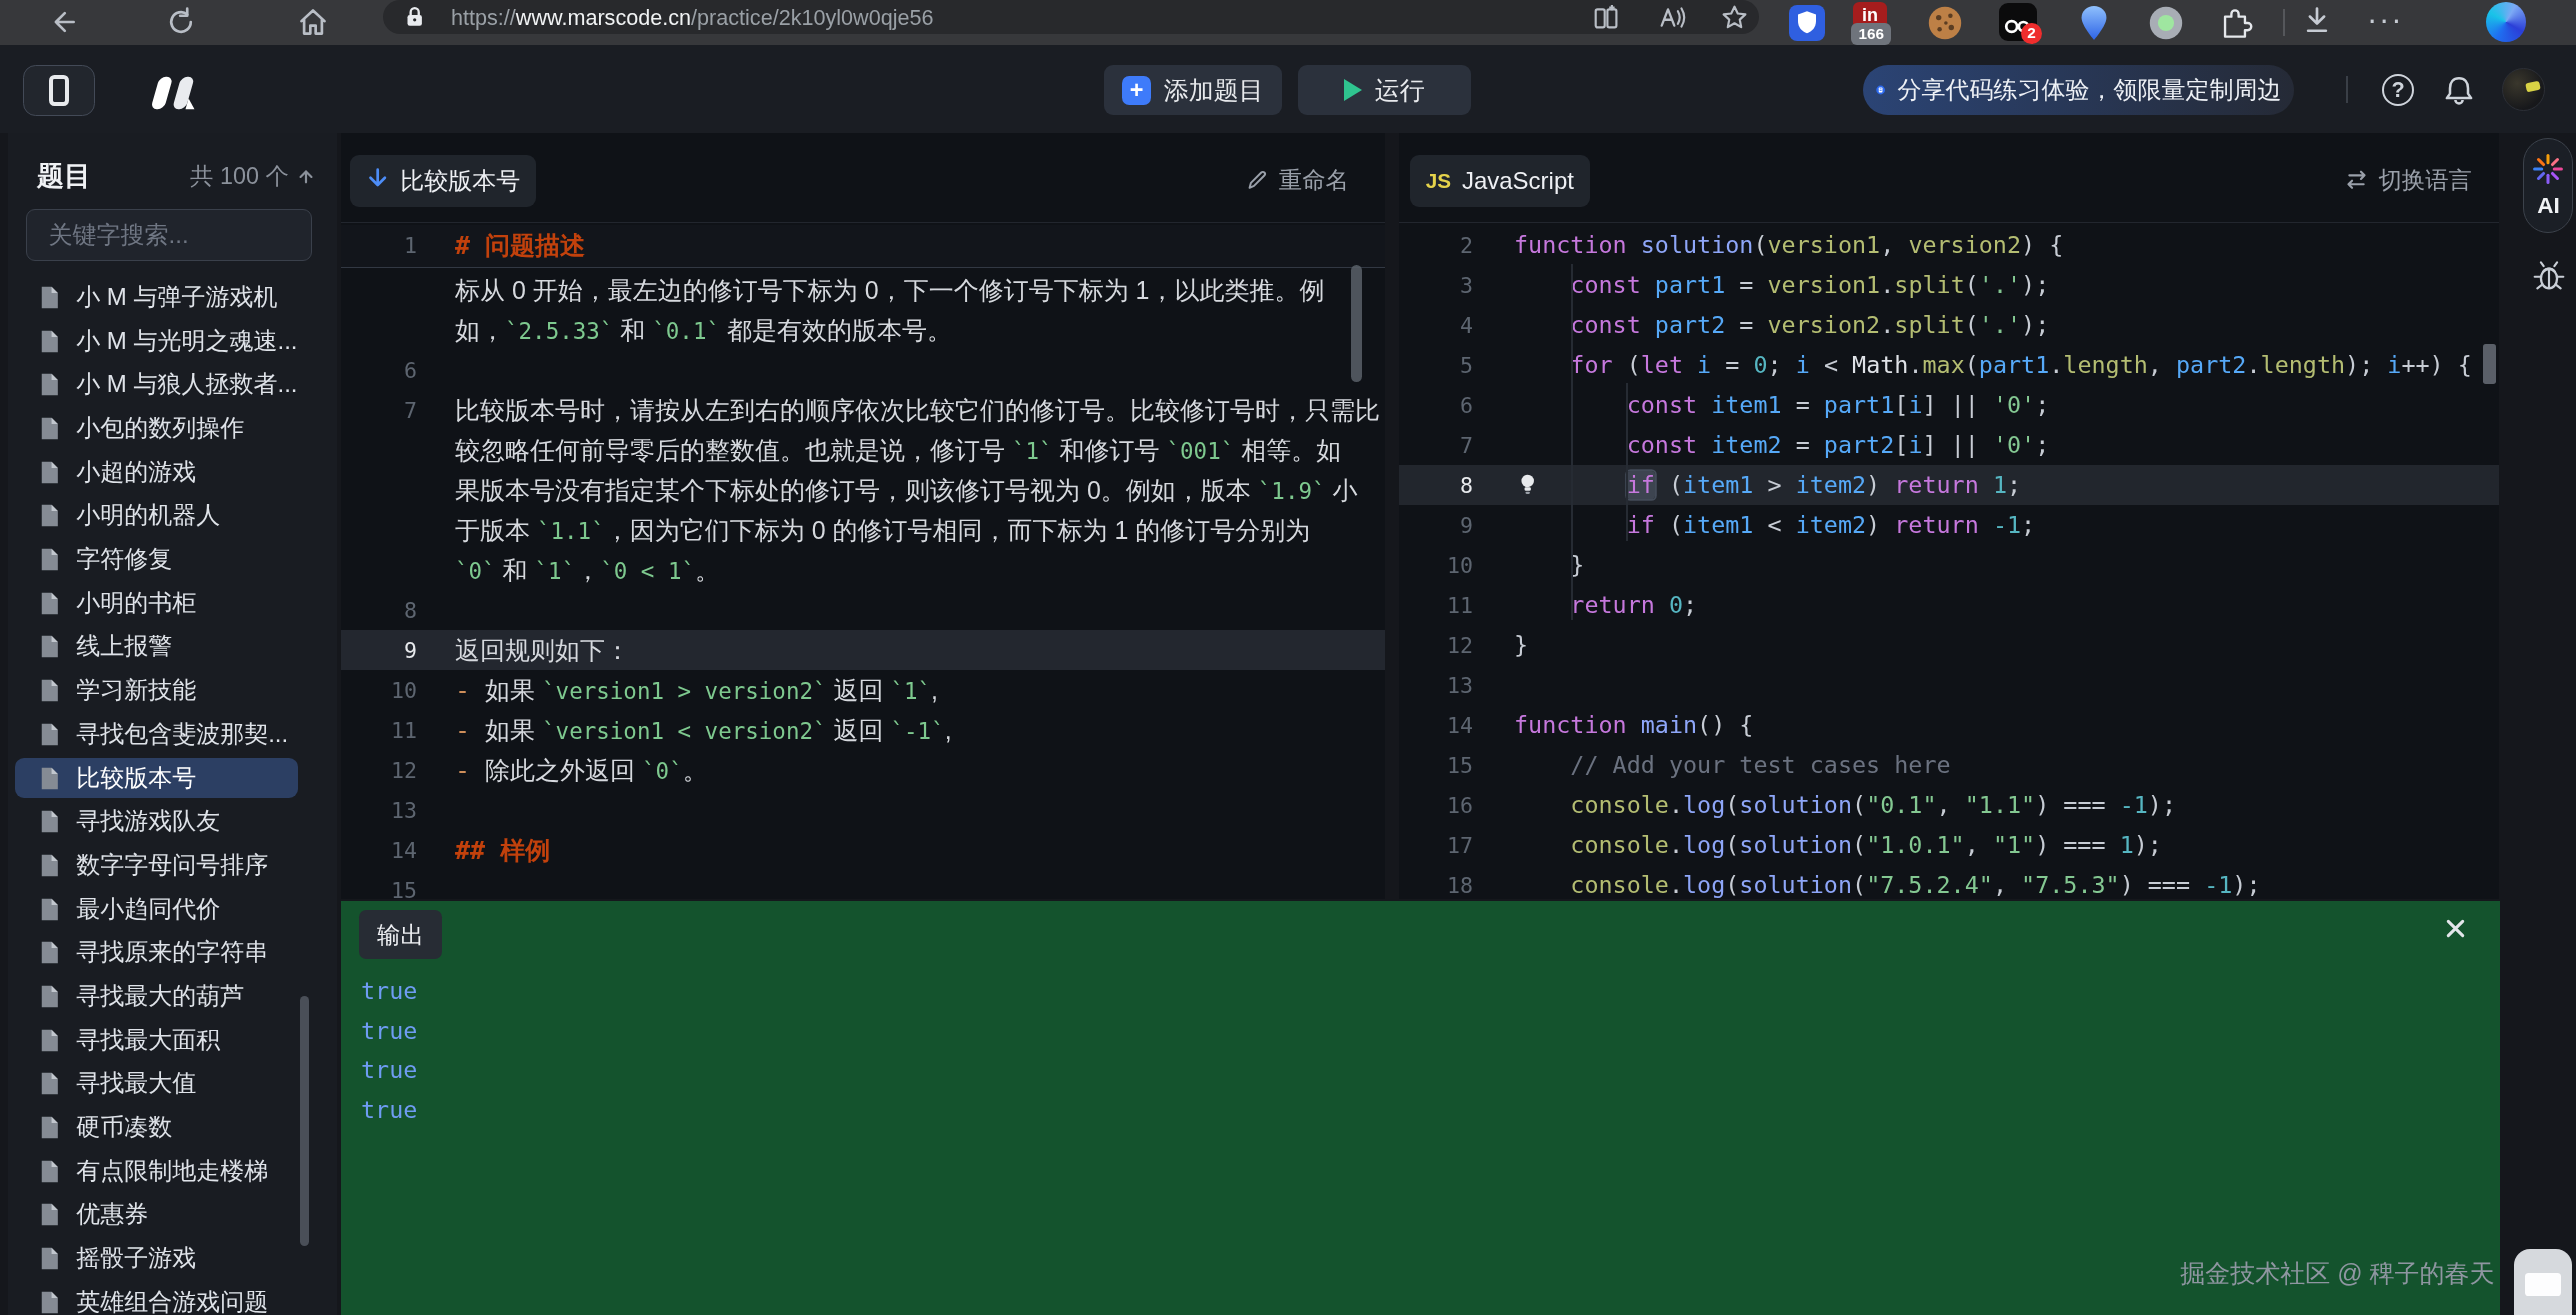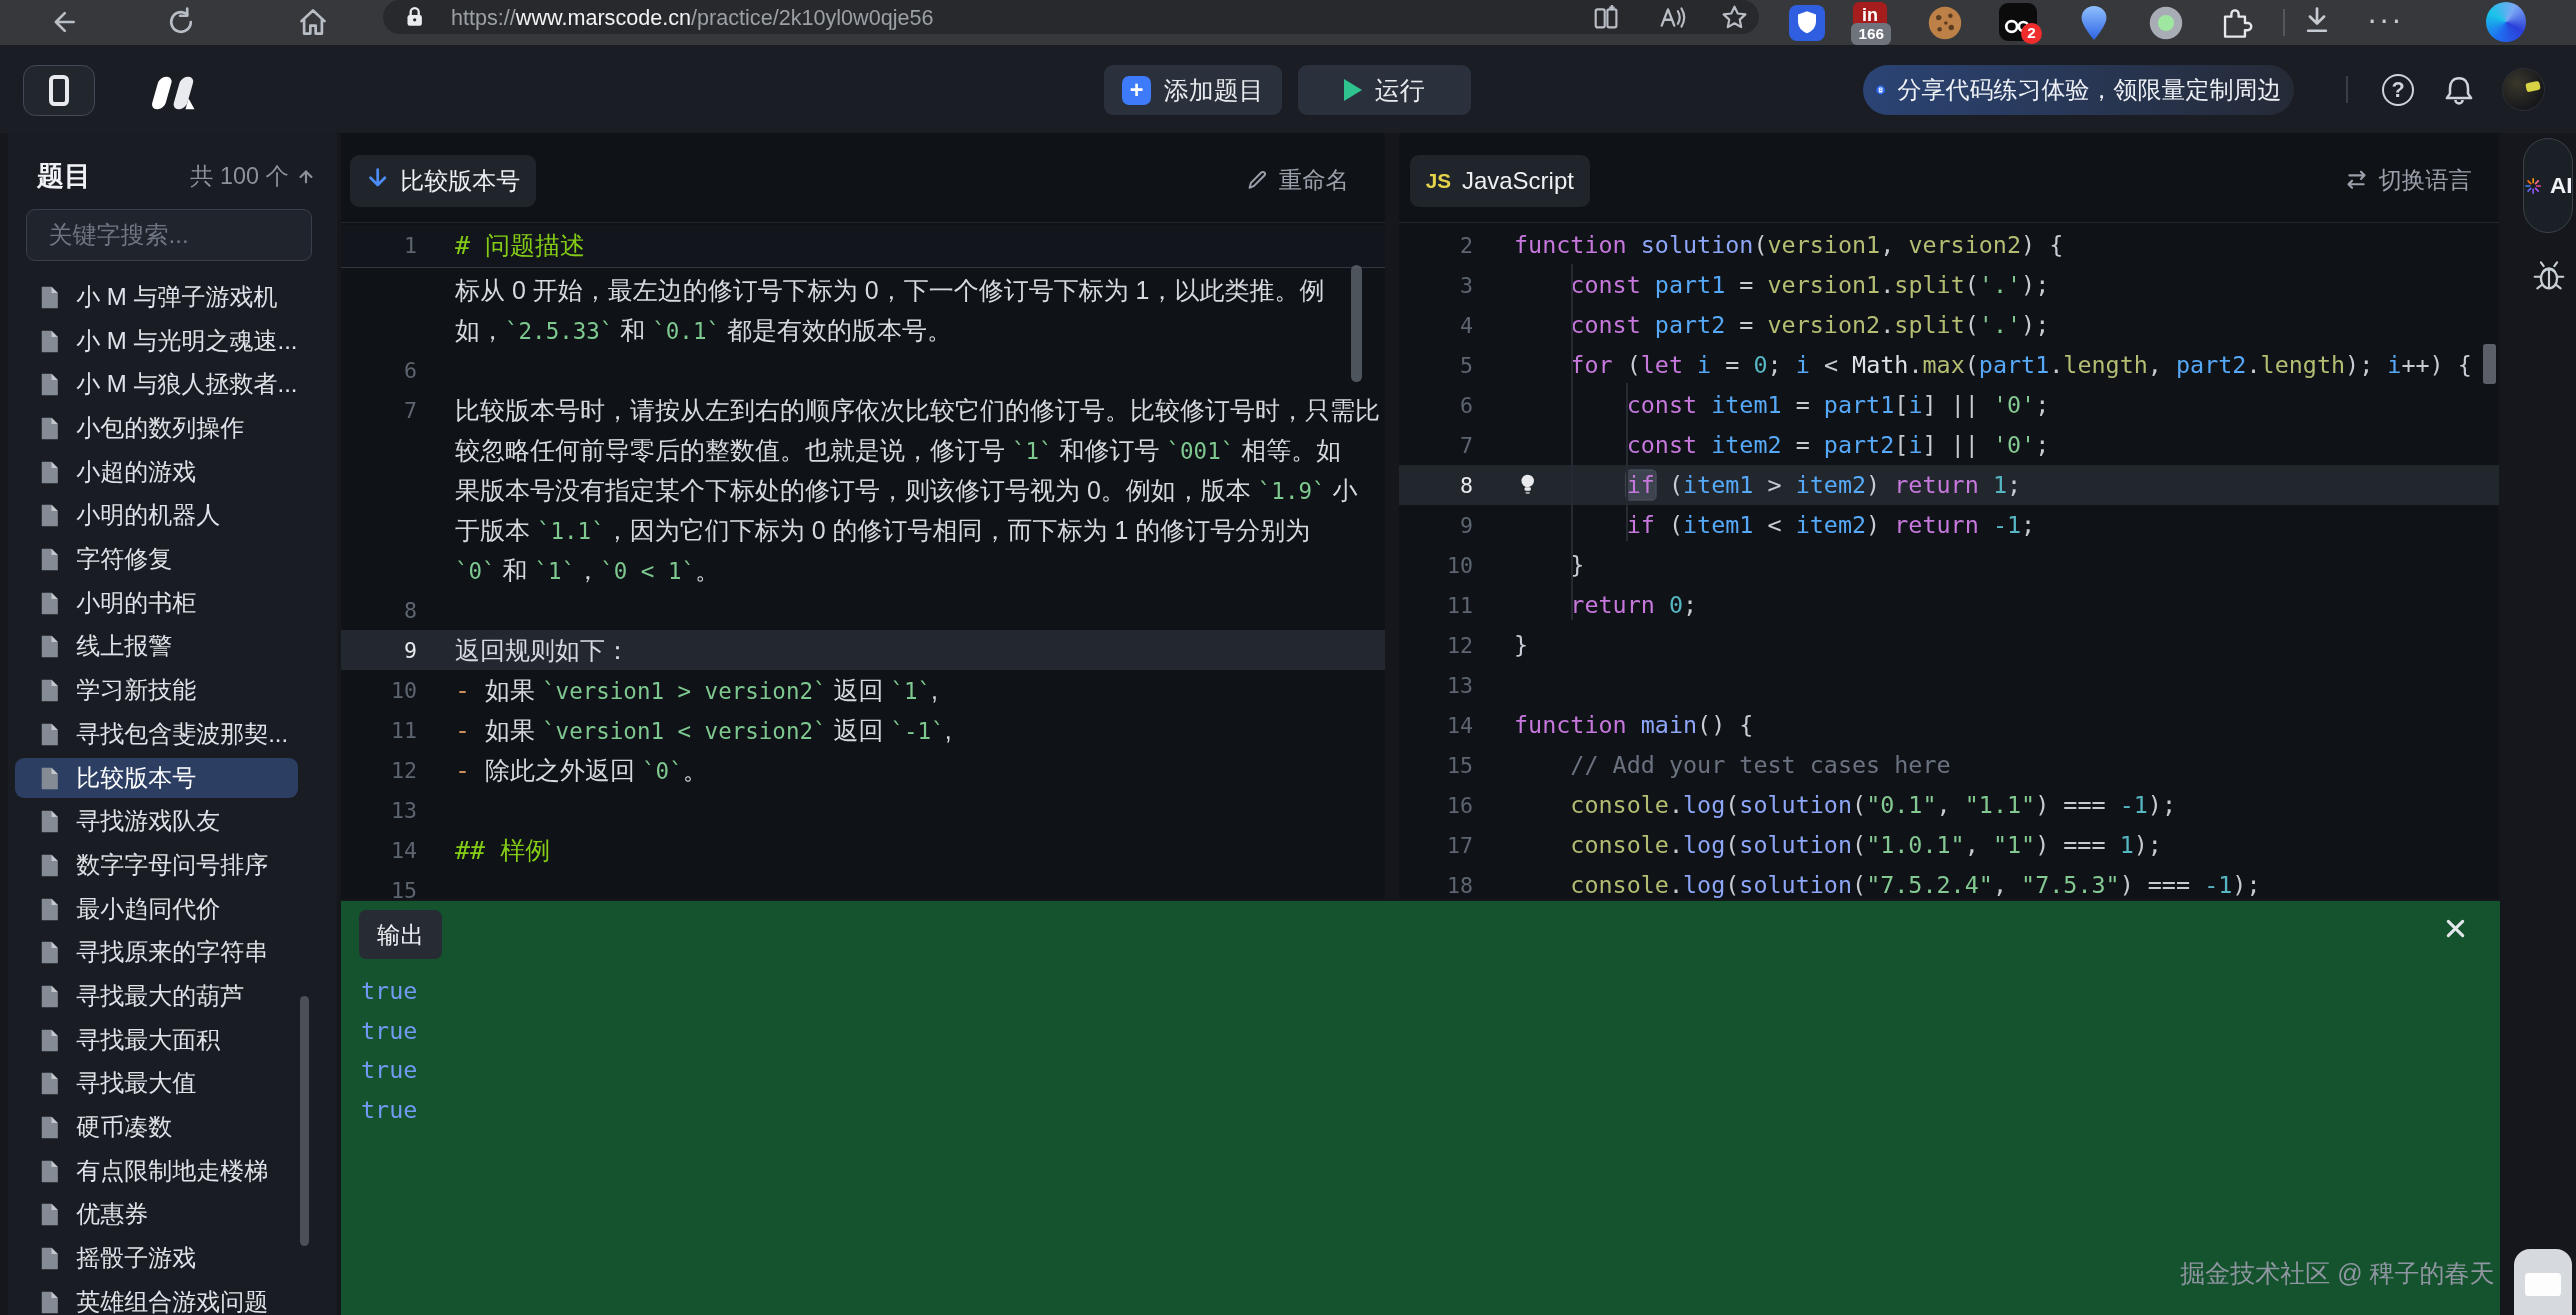--- a/index.html
+++ b/index.html
@@ -68,21 +68,21 @@
      background:#12151b; display:flex; }
   #md-rows { position:absolute; left:0; top:137px; width:1044px; }
   .md-row { position:relative; width:1044px; height:40px; display:flex; align-items:center; }
   .md-row.hl { background:#23272f; }
   .gut { width:76px; text-align:right; color:#5d6570; font-size:21.6px; font-family:"DejaVu Sans Mono",monospace; flex:none; }
   .md-row.hl .gut, .code-row.hl .gut { color:#e8eaed; }
   .md-body { padding-left:38px; white-space:pre; font-size:25px; color:#d6d9de; }
   .mdt { color:#d6d9de; } 
   .mdc { color:#7ec98f; font-family:"DejaVu Sans Mono",monospace; font-size:22.5px; }
   .mdd { color:#cf8e5a; font-family:"DejaVu Sans Mono",monospace; }
-  .mdh { color:#84cc16; font-weight:normal; font-family:"DejaVu Sans Mono",monospace; }
+  .mdh { color:#c2410c; font-weight:bold; font-family:"DejaVu Sans Mono",monospace; }
   #desc-scroll { position:absolute; left:1010px; top:132px; width:10.8px; height:117px; background:#596069; border-radius:5.4px; opacity:.85; }
 
   
   #code-panel { left:1391px; width:1100px; }
   #code-rows { position:absolute; left:0; top:92px; width:1100px; }
   .code-row { position:relative; width:1100px; height:40px; display:flex; align-items:center; }
   .code-row.hl { background:#22262d; }
   .code-body { padding-left:41px; white-space:pre; font-family:"DejaVu Sans Mono",monospace; font-size:23.4px; color:#c7ccd4; }
   .tk-kw { color:#c678dd; } .tk-fn { color:#8ea6f8; } .tk-var { color:#56a9f8; }
   .tk-ol { color:#b4bd72; } .tk-st { color:#84c892; } .tk-nu { color:#56b6c2; }
@@ -97,21 +97,21 @@
   #output-tab { position:absolute; left:18px; top:9px; height:49px; background:#272c34; border-radius:7.2px;
      padding:0 18px; display:flex; align-items:center; color:#f0f2f5; font-size:23.4px; }
   #output-close { position:absolute; left:2101px; top:14.4px; width:27px; height:27px; }
   .out-line { position:absolute; left:20px; font-family:"DejaVu Sans Mono",monospace; font-size:23.4px; color:#6f9cf2; height:40px; display:flex; align-items:center; }
   #watermark { position:absolute; right:5.4px; top:356px; color:#8f96a1; font-size:25px; }
 
   
   #right-rail { position:absolute; left:2492px; top:0; width:84px; height:1183px; background:#15171c; }
   #page-scroll { position:absolute; left:77px; top:0; width:7.2px; height:1183px; background:#22262d; }
   #ai-pill { position:absolute; left:23.4px; top:5.4px; width:50px; height:95px; border:1.8px solid #3c424b;
-     border-radius:25px; background:#1b1f26; display:flex; flex-direction:row; align-items:center; justify-content:center; gap:7.2px; }
+     border-radius:25px; background:#1b1f26; display:flex; flex-direction:column; align-items:center; justify-content:center; gap:7.2px; }
   #ai-pill .lbl { color:#f0f2f5; font-size:22.5px; font-weight:bold; }
   #bug-btn { position:absolute; left:32px; top:124px; width:34px; height:36px; }
   #corner-widget { position:absolute; left:2506px; top:1116px; width:58px; height:83px; background:#d6d9dd; border-radius:16px; }
   #corner-widget .inner { position:absolute; left:10.8px; bottom:36px; width:36px; height:23.4px; background:#fdfdfe; border-radius:3.6px; }
 </style>
 </head>
 <body>
 
 <div id="browser-bar">
   <div class="nav-ic" style="left:47px">

